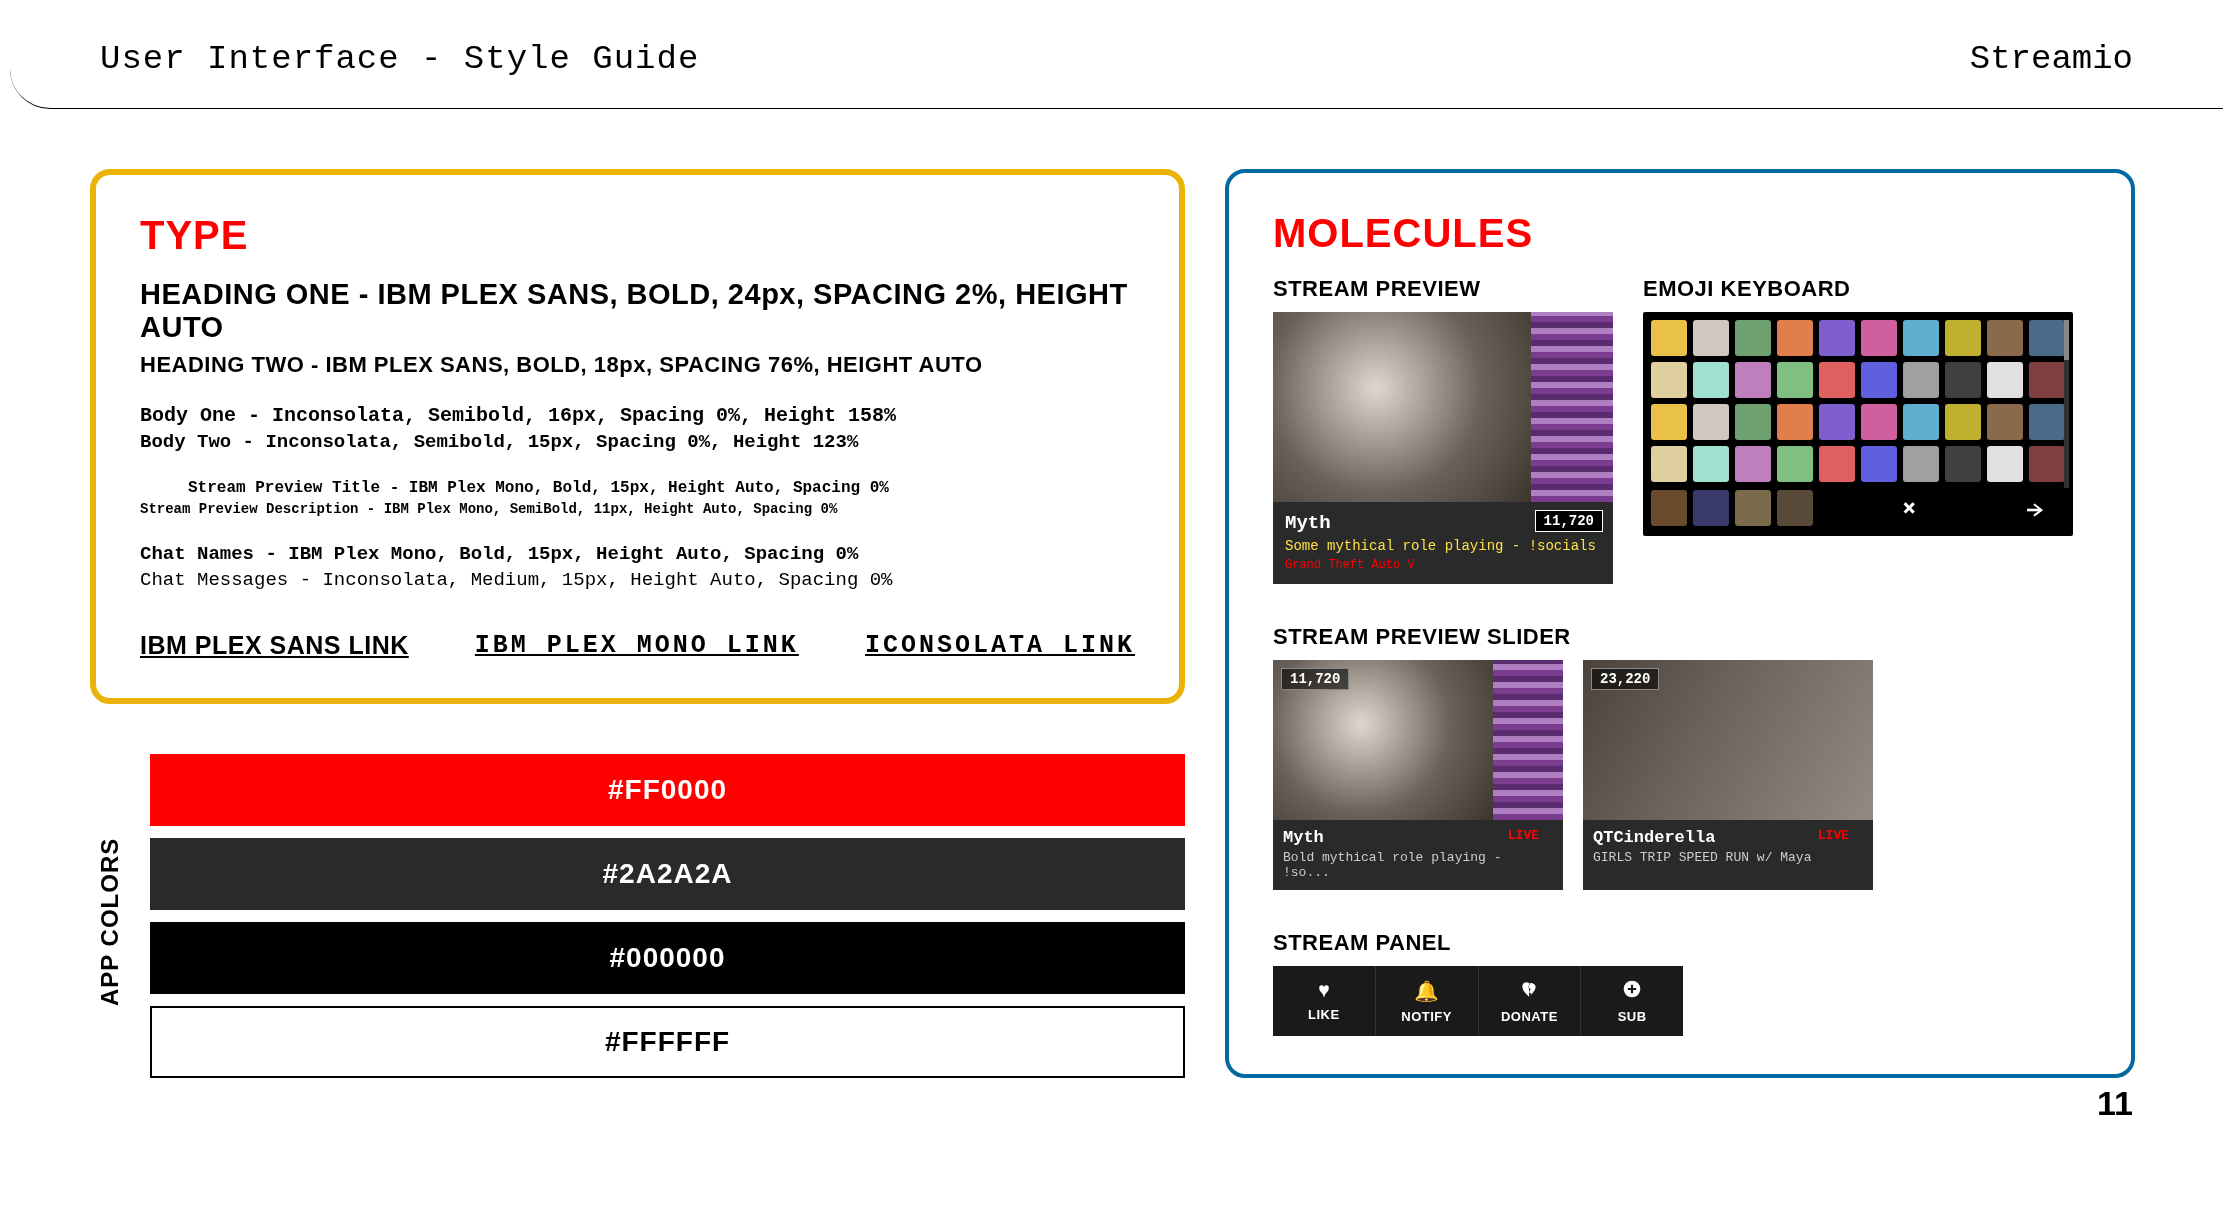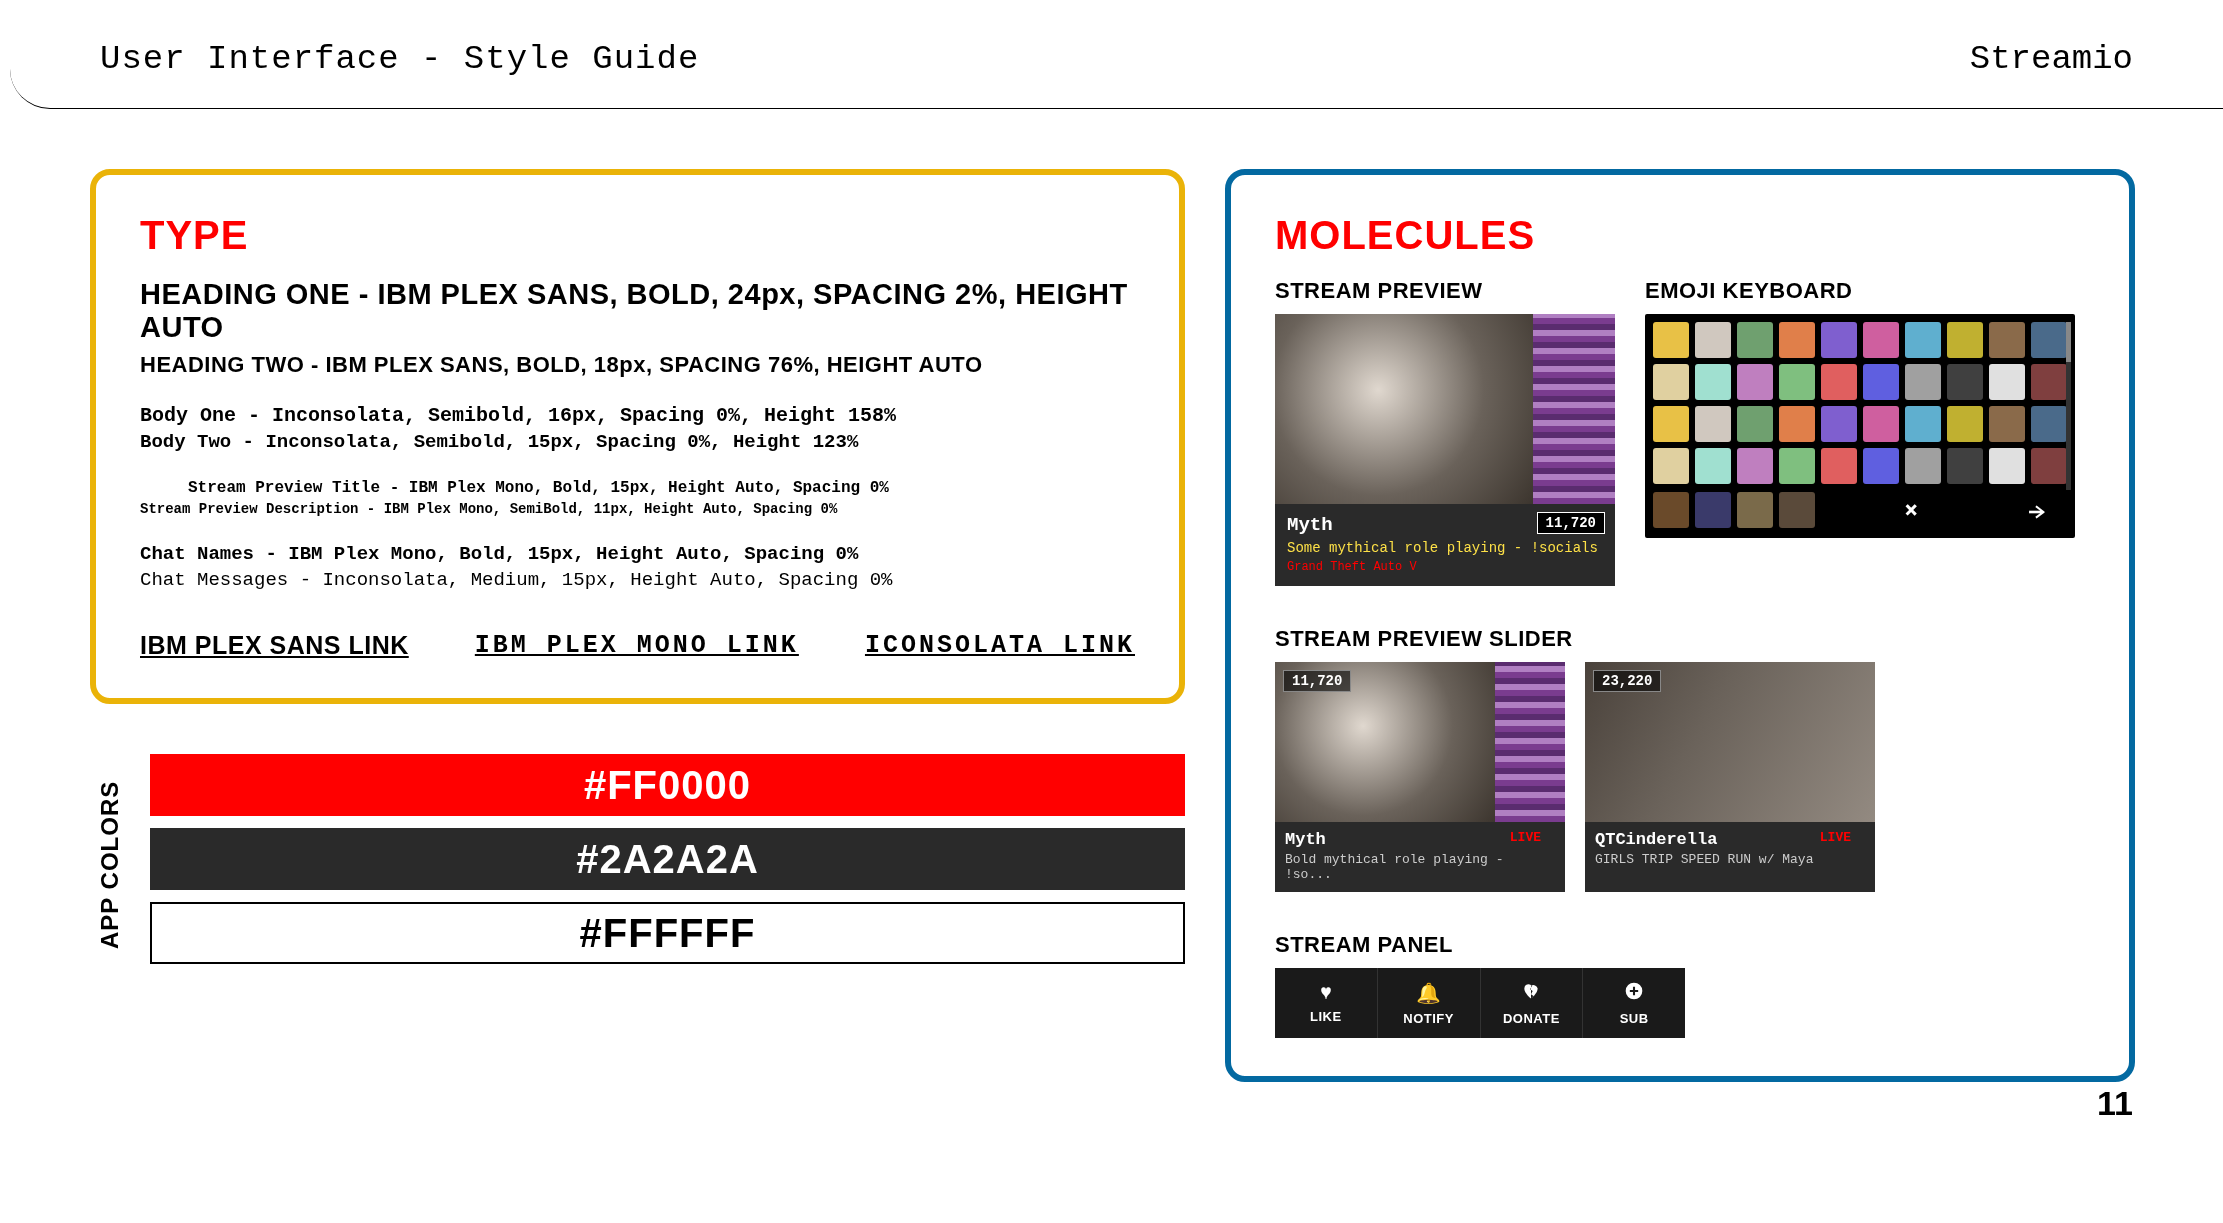--- a/index.html
+++ b/index.html
@@ -129,38 +129,38 @@
     transform: rotate(180deg);
     font-family: "Helvetica Neue", Arial, sans-serif;
     font-weight: 800;
     font-size: 24px;
     letter-spacing: 1px;
     text-align: center;
     padding: 0 6px;
   }
   .swatches { flex: 1; margin-left: 20px; }
   .swatch {
-    height: 62px;
+    height: 72px;
     margin-bottom: 12px;
     display: flex;
     align-items: center;
     justify-content: center;
     font-family: "Helvetica Neue", Arial, sans-serif;
     font-weight: 800;
-    font-size: 40px;
+    font-size: 28px;
     letter-spacing: 1px;
   }
   .swatch.red { background: #FF0000; color: #fff; }
   .swatch.dark { background: #2A2A2A; color: #fff; }
   .swatch.black { background: #000000; color: #fff; }
   .swatch.white { background: #FFFFFF; color: #000; border: 2px solid #000; }
 
   
   .molecules-panel {
-    border: 6px solid #0369a1;
+    border: 4px solid #0369a1;
     border-radius: 20px;
     padding: 38px 44px;
     min-height: 880px;
     position: relative;
   }
   .mol-row { display: flex; gap: 30px; }
   .mol-col { flex: 1; }
   .mol-subtitle {
     font-family: "Helvetica Neue", Arial, sans-serif;
     font-weight: 800;
@@ -384,20 +384,21 @@
         <span class="font-link mono">IBM PLEX MONO LINK</span>
         <span class="font-link incon">ICONSOLATA LINK</span>
       </div>
     </div>
 
     <div class="colors-block">
       <div class="colors-label">APP COLORS</div>
       <div class="swatches">
         <div class="swatch red">#FF0000</div>
         <div class="swatch dark">#2A2A2A</div>
+        <div class="swatch black">#000000</div>
         <div class="swatch white">#FFFFFF</div>
       </div>
     </div>
   </div>
 
   <div class="right-col">
     <div class="molecules-panel">
       <div class="section-title">MOLECULES</div>
 
       <div class="mol-row">

